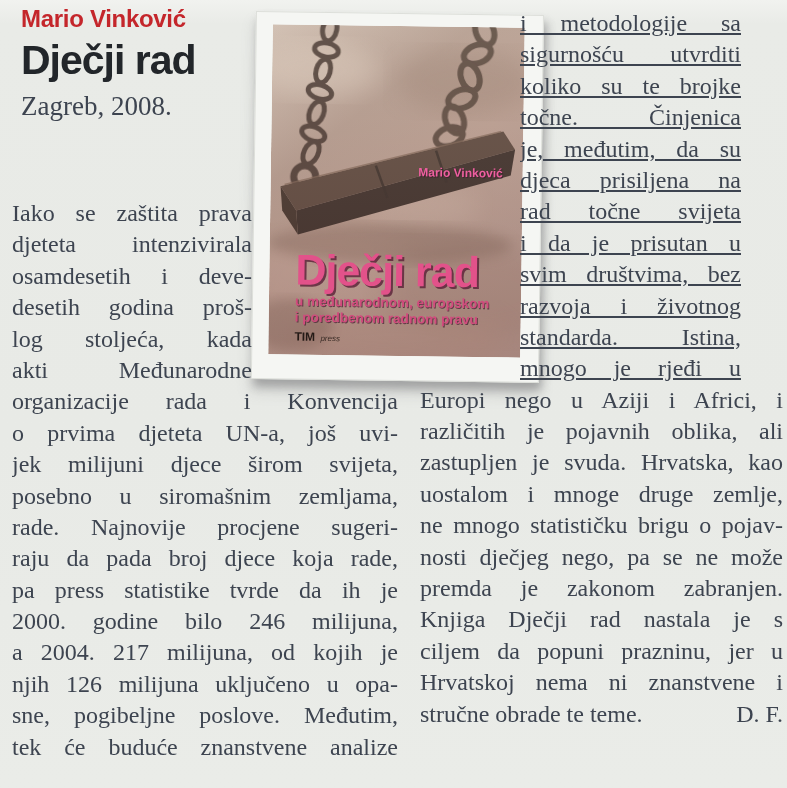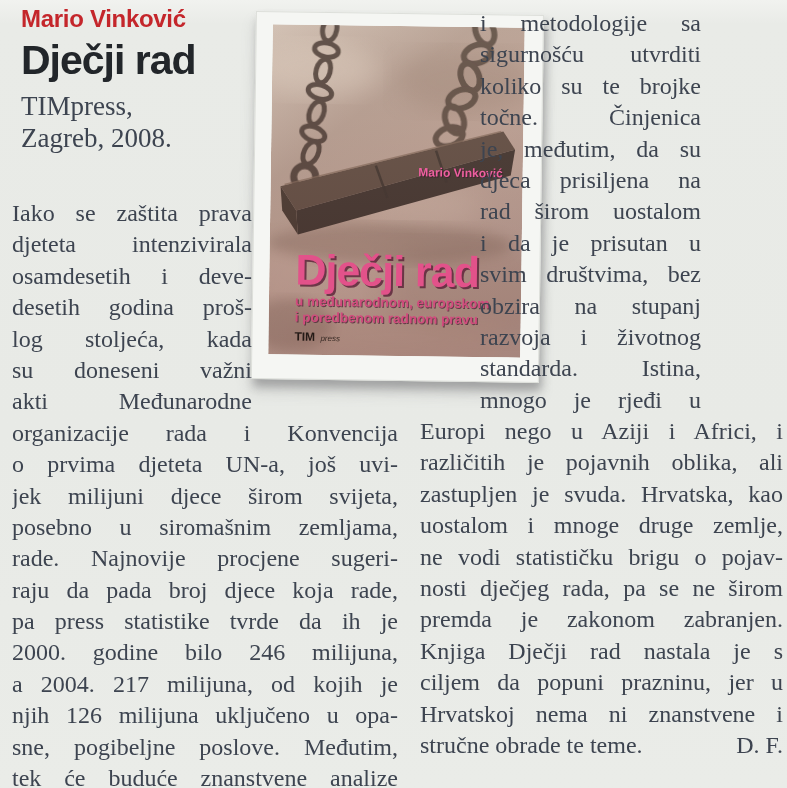--- a/index.html
+++ b/index.html
@@ -35,36 +35,35 @@
   .tline{
     height:31.4px;line-height:31.4px;font-size:24px;overflow:hidden;
     text-align:justify;text-align-last:justify;text-justify:inter-word;
     white-space:nowrap;
   }
   .col-left{position:absolute;left:12px;top:198px;width:386px;}
   .col-left .tline{width:386px;}
   .col-left .tline.narrow{width:240px;}
   .col-right{position:absolute;left:420px;top:8px;width:363px;}
   .col-right .tline{width:363px;}
-  .col-right .tline.narrow{margin-left:60px;width:221px;}
+  .col-right .tline.narrow{margin-left:100px;width:221px;text-decoration:underline;}
   .closing-line{
     height:31.4px;line-height:31.4px;font-size:24px;width:363px;
     display:flex;justify-content:space-between;align-items:baseline;
   }
 </style>
 </head>
 <body>
 
 <div class="page">
 
   <div class="hdr">
     <div class="hdr-author" style="color:#c4262b">Mario Vinković</div>
     <div class="hdr-title">Dječji rad</div>
     <div class="hdr-pub">
-      <div>TIMpress,</div>
       <div>Zagreb, 2008.</div>
     </div>
   </div>
 
   <div class="cover">
     <div class="cover-photo">
       <svg width="252" height="330" viewBox="0 0 252 330" xmlns="http://www.w3.org/2000/svg">
         <defs>
           <linearGradient id="bg" x1="0" y1="0" x2="0.6" y2="1">
             <stop offset="0" stop-color="#cbbaad"></stop>
@@ -150,21 +149,20 @@
       </svg>
     </div>
   </div>
 
   <div class="col-left">
       <div class="tline narrow">Iako se zaštita prava</div>
       <div class="tline narrow">djeteta intenzivirala</div>
       <div class="tline narrow">osamdesetih i deve-</div>
       <div class="tline narrow">desetih godina proš-</div>
       <div class="tline narrow">log stoljeća, kada</div>
-      <div class="tline narrow">su doneseni važni</div>
       <div class="tline narrow">akti Međunarodne</div>
       <div class="tline">organizacije rada i Konvencija</div>
       <div class="tline">o prvima djeteta UN-a, još uvi-</div>
       <div class="tline">jek milijuni djece širom svijeta,</div>
       <div class="tline">posebno u siromašnim zemljama,</div>
       <div class="tline">rade. Najnovije procjene sugeri-</div>
       <div class="tline">raju da pada broj djece koja rade,</div>
       <div class="tline">pa press statistike tvrde da ih je</div>
       <div class="tline">2000. godine bilo 246 milijuna,</div>
       <div class="tline">a 2004. 217 milijuna, od kojih je</div>
@@ -174,33 +172,32 @@
     </div>
 
   <div class="col-right">
     <div>
         <div class="tline narrow">i metodologije sa</div>
         <div class="tline narrow">sigurnošću utvrditi</div>
         <div class="tline narrow">koliko su te brojke</div>
         <div class="tline narrow">točne. Činjenica</div>
         <div class="tline narrow">je, međutim, da su</div>
         <div class="tline narrow">djeca prisiljena na</div>
-        <div class="tline narrow">rad širom uostalom</div>
+        <div class="tline narrow">rad točne svijeta</div>
         <div class="tline narrow">i da je prisutan u</div>
         <div class="tline narrow">svim društvima, bez</div>
-        <div class="tline narrow">obzira na stupanj</div>
         <div class="tline narrow">razvoja i životnog</div>
         <div class="tline narrow">standarda. Istina,</div>
         <div class="tline narrow">mnogo je rjeđi u</div>
         <div class="tline">Europi nego u Aziji i Africi, i</div>
         <div class="tline">različitih je pojavnih oblika, ali</div>
         <div class="tline">zastupljen je svuda. Hrvatska, kao</div>
         <div class="tline">uostalom i mnoge druge zemlje,</div>
-        <div class="tline">ne vodi statističku brigu o pojav-</div>
-        <div class="tline">nosti dječjeg rada, pa se ne širom</div>
+        <div class="tline">ne mnogo statističku brigu o pojav-</div>
+        <div class="tline">nosti dječjeg nego, pa se ne može</div>
         <div class="tline">premda je zakonom zabranjen.</div>
         <div class="tline">Knjiga Dječji rad nastala je s</div>
         <div class="tline">ciljem da popuni prazninu, jer u</div>
         <div class="tline">Hrvatskoj nema ni znanstvene i</div>
       </div>
     <div class="closing-line">
       <span>stručne obrade te teme.</span>
       <span>D. F.</span>
     </div>
   </div>

